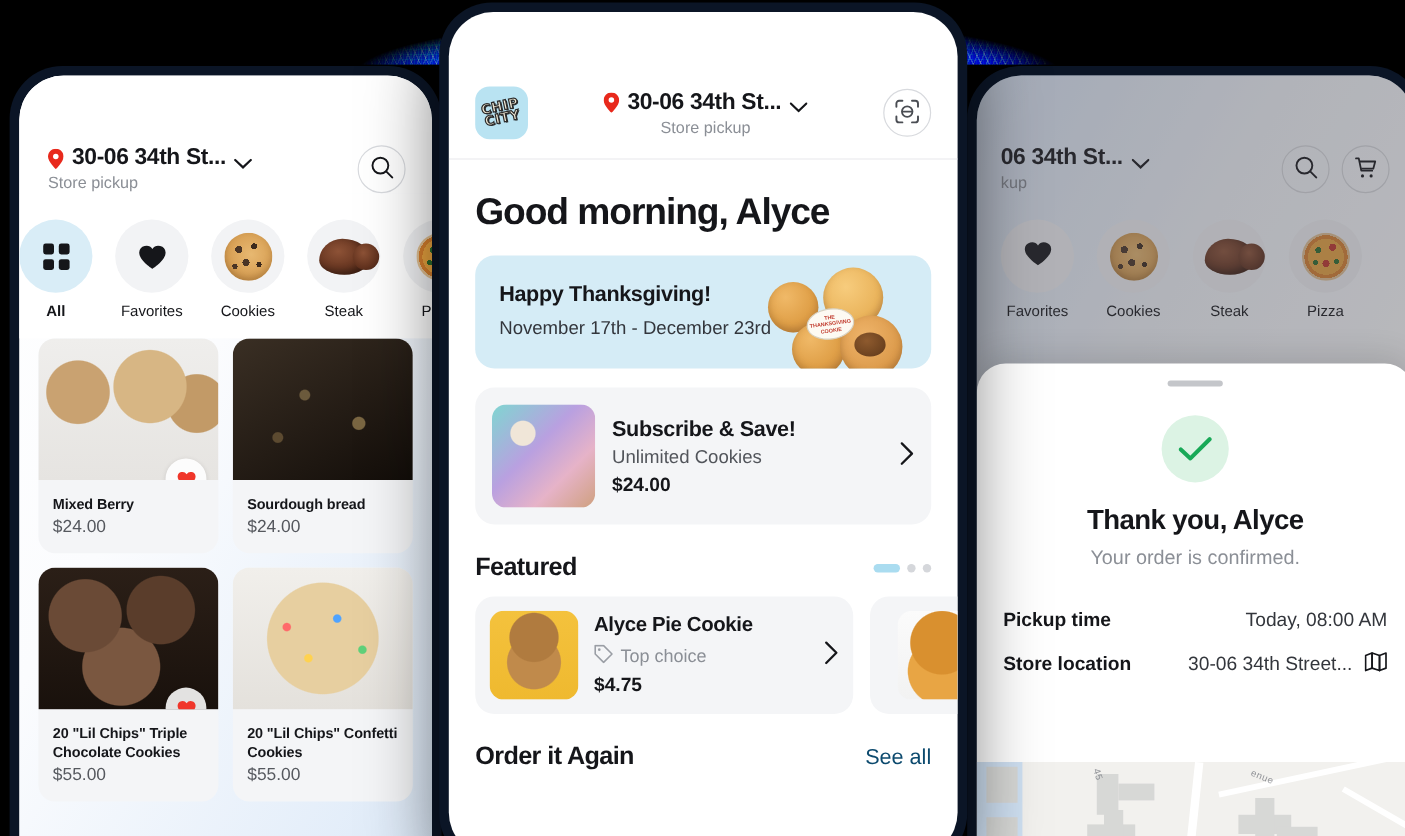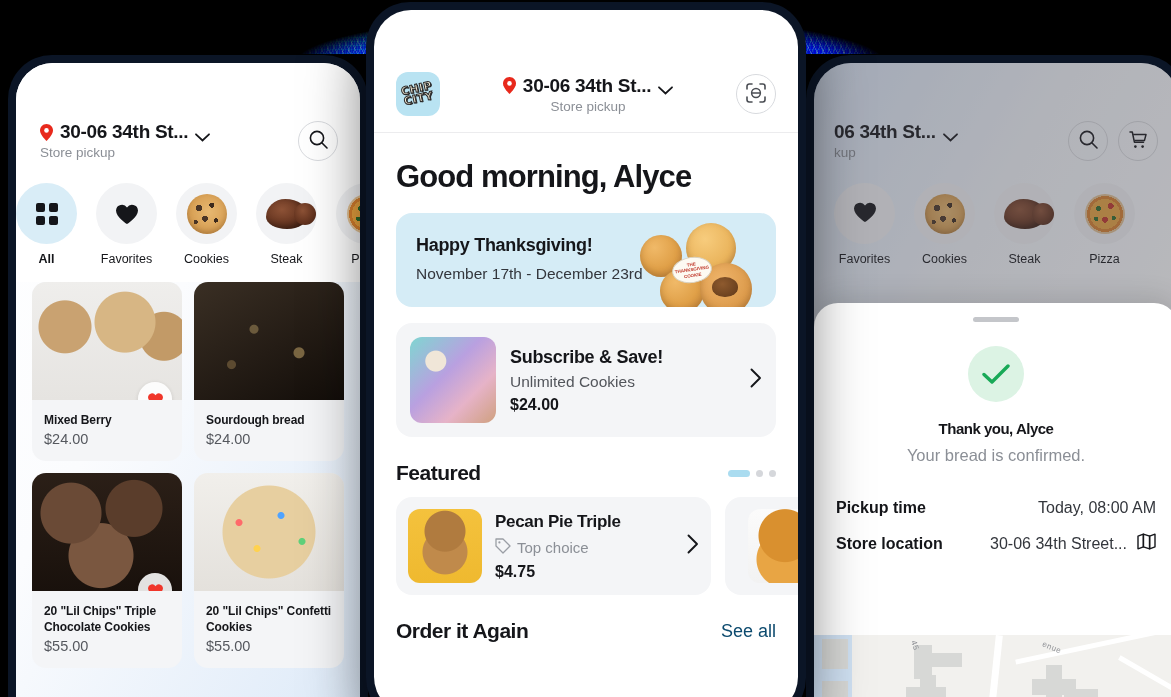--- a/index.html
+++ b/index.html
@@ -227,21 +227,21 @@
   .r-headbtns { display:flex; gap:10px; }
   .r-cats { padding: 22px 0 0; }
   .sheet {
     position:absolute; left:0; right:0; bottom:0; top:240px; z-index:4;
     background:#fff; border-radius:24px 24px 0 0; padding: 0 22px;
     box-shadow: 0 -6px 26px rgba(0,0,0,.12); overflow:hidden;
   }
   .grabber { width:46px; height:5px; border-radius:3px; background:#c4c6ca; margin: 14px auto 0; }
   .check-wrap { display:flex; justify-content:center; margin-top: 24px; }
   .check-circle { width:56px;height:56px;border-radius:50%;background:#dcf3e4;display:flex;align-items:center;justify-content:center; }
-  .thanks { font-size:15px; font-weight:700; color:#15161a; text-align:center; margin-top:18px; letter-spacing:-.5px; }
+  .thanks { font-size:23px; font-weight:700; color:#15161a; text-align:center; margin-top:18px; letter-spacing:-.5px; }
   .confirmed { font-size:16.5px; color:#8b8f96; text-align:center; margin-top:9px; }
   .kv { display:flex; align-items:center; justify-content:space-between; padding: 16px 0 0; }
   .kv .k { font-size:16px; font-weight:700; color:#15161a; }
   .kv .v { font-size:16px; color:#33363c; display:flex; align-items:center; gap:10px; }
   .map {
     position:absolute; left:0; right:0; bottom:0; height: 112px; z-index:5;
     background:#f2f1ee; overflow:hidden;
   }
   .map .blk { position:absolute; background:#d7d8d6; }
   .map .rd { position:absolute; background:#fff; }
@@ -449,21 +449,21 @@
       <div class="sheet">
         <div class="grabber"></div>
         <div class="check-wrap">
           <div class="check-circle">
             <svg width="28" height="22" viewBox="0 0 28 22">
                 <path d="M2 11.5L10 19L26 3" stroke="#18a957" stroke-width="3.4" fill="none" stroke-linecap="round" stroke-linejoin="round"></path>
               </svg>
           </div>
         </div>
         <div class="thanks">Thank you, Alyce</div>
-        <div class="confirmed">Your bread is confirmed.</div>
+        <div class="confirmed">Your order is confirmed.</div>
 
         <div class="kv" style="margin-top:18px">
           <span class="k">Pickup time</span>
           <span class="v">Today, 08:00 AM</span>
         </div>
         <div class="kv">
           <span class="k">Store location</span>
           <span class="v">
             <span>30-06 34th Street...</span>
             <span>
@@ -571,21 +571,21 @@
               <i class="on"></i>
               <i></i>
               <i></i>
             </span>
         </div>
 
         <div class="feat-row">
           <div class="feat-card">
             <div class="thumb img-pecanstack"></div>
             <div class="meta">
-              <h4>Pecan Pie Triple</h4>
+              <h4>Alyce Pie Cookie</h4>
               <div class="tagline">
                 <span>
                   <svg width="16" height="16" viewBox="0 0 16 16">
                       <path d="M1 1H8L15 8L8 15L1 8Z" stroke="#9a9ea5" stroke-width="1.3" fill="none" stroke-linejoin="round"></path>
                       <circle cx="4.4" cy="4.4" r="1.1" fill="#9a9ea5"></circle>
                     </svg>
                 </span>
                 <span>Top choice</span>
               </div>
               <div class="price">$4.75</div>

